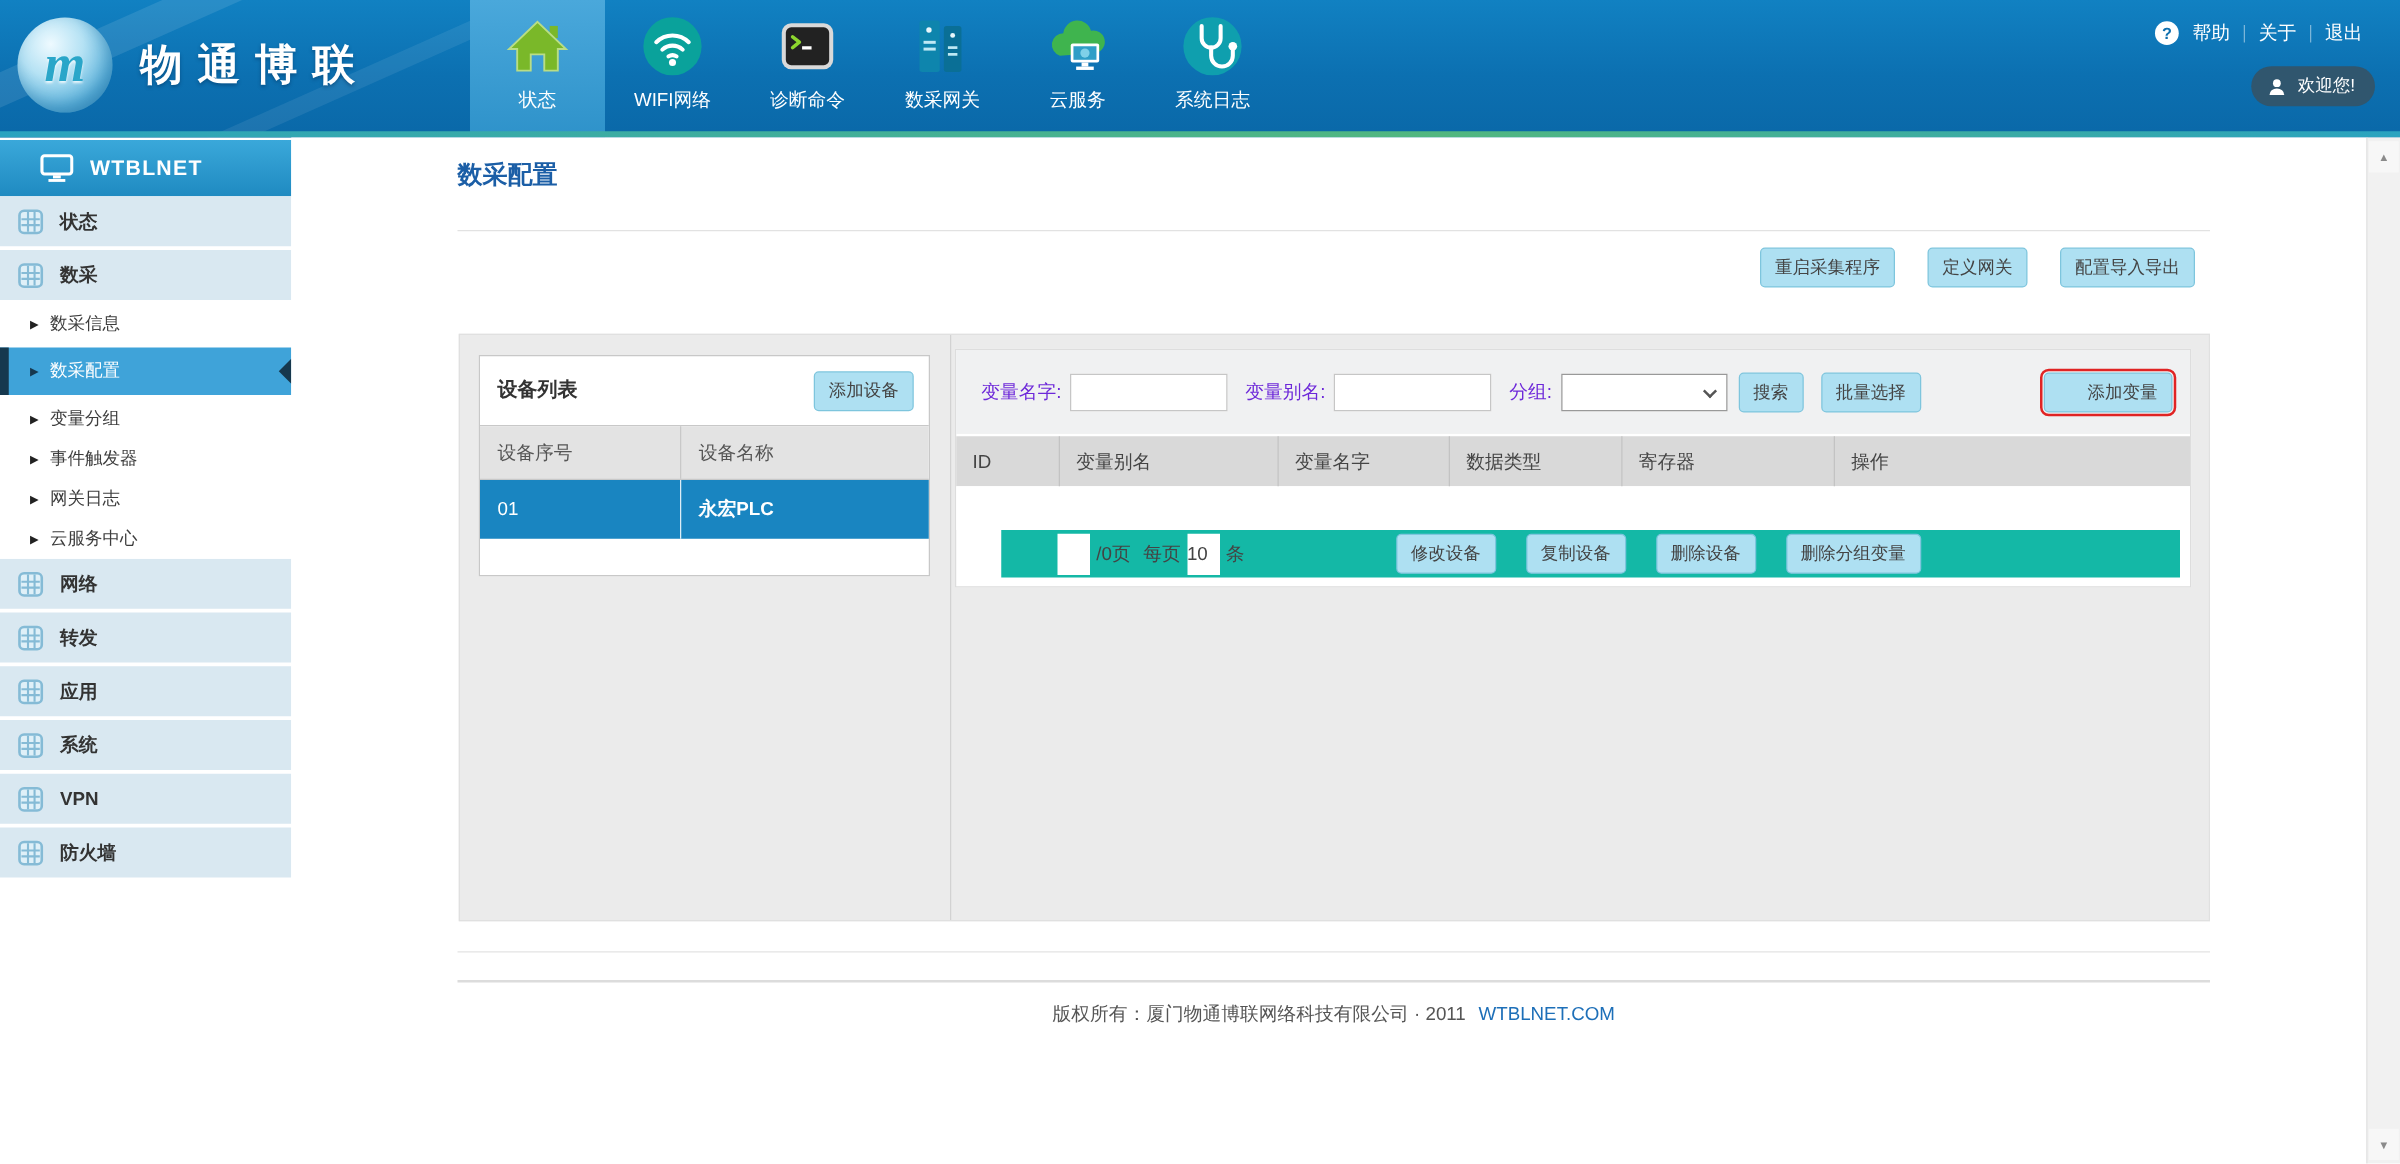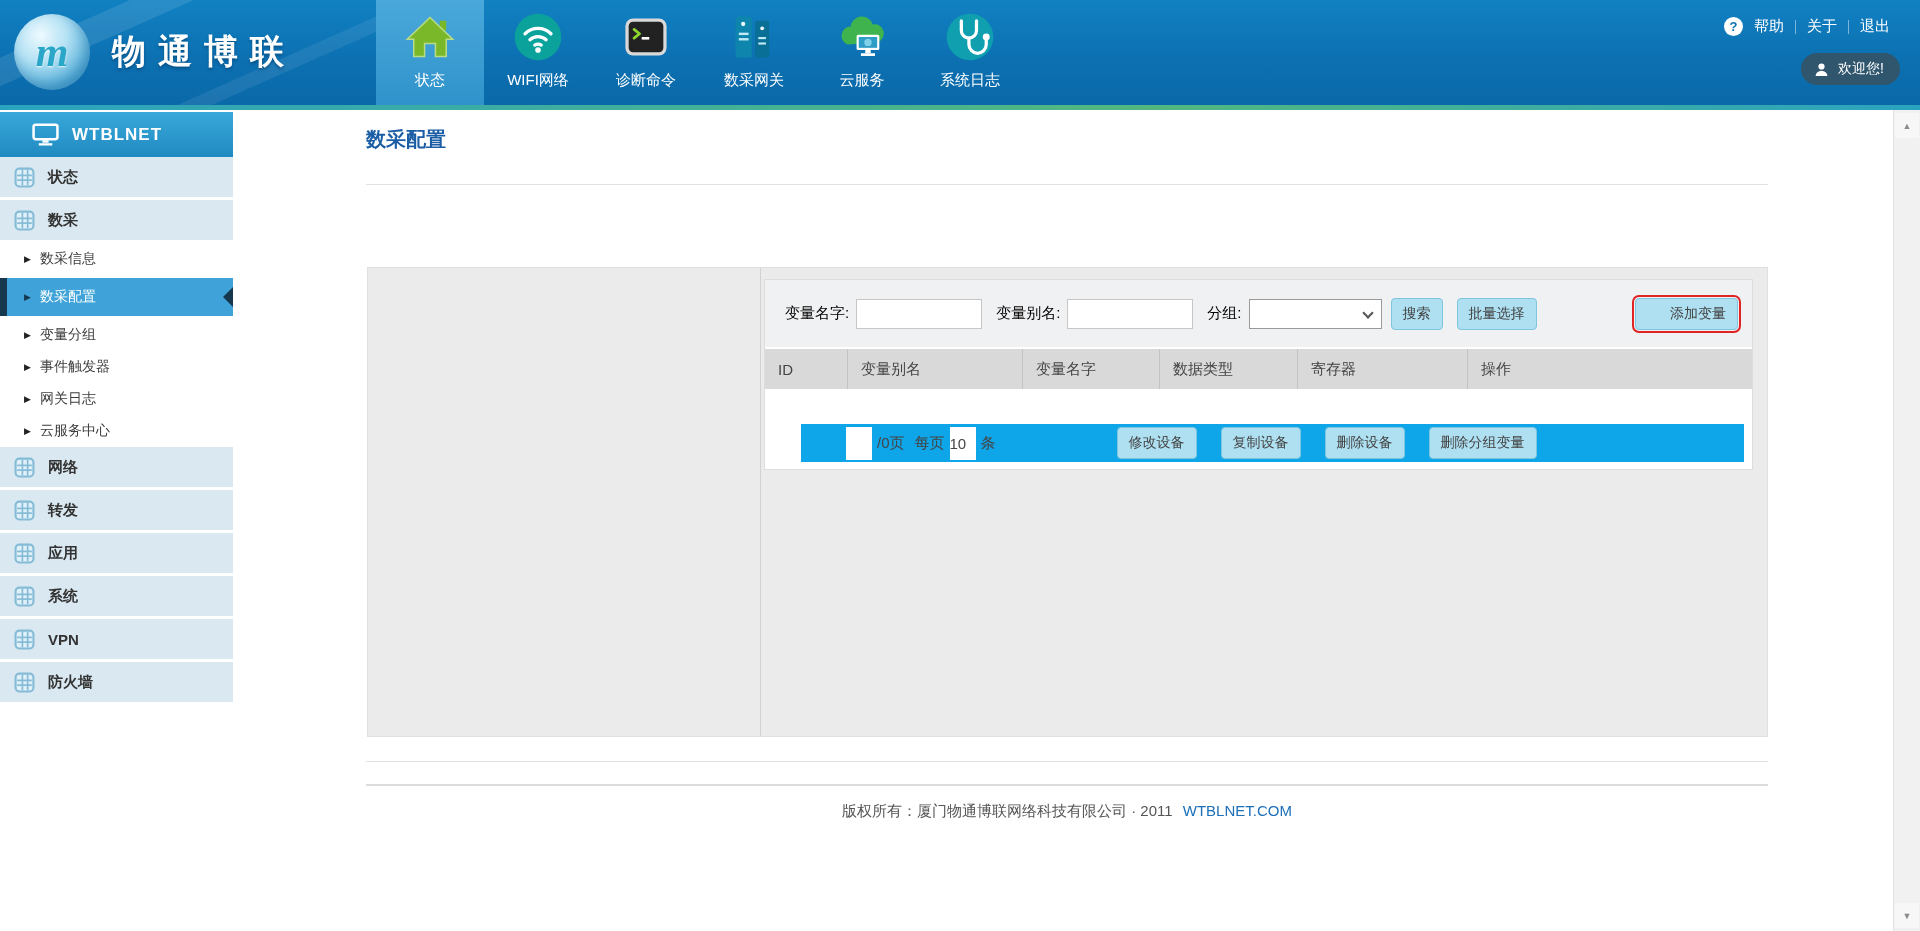--- a/index.html
+++ b/index.html
@@ -92,37 +92,37 @@
   .dp-c2 { flex:1; }
   .dp-row { height:47px; background:#1985c1; display:flex; color:#fff; font-size:15px; cursor:pointer; }
   .dp-td { display:flex; align-items:center; padding-left:14px; }
   .dp-row .dp-c1 { border-right:1px solid rgba(255,255,255,.85); }
   .dp-name { font-weight:bold; }
 
   
   .vars-card { position:absolute; left:396px; top:11px; width:989px; height:191px;
     background:#fff; border:1px solid #ddd; }
   .filter-strip { height:67px; background:#f0f1f2; display:flex; align-items:center; padding-left:20px; }
-  .f-label { font-size:15px; color:#000000; margin-right:7px; white-space:nowrap; }
+  .f-label { font-size:15px; color:#6d28d9; margin-right:7px; white-space:nowrap; }
   .f-input { width:126px; height:30px; background:#fff; border:1px solid #c6c6c6; margin-right:14px;
     font-size:14px; padding:0 6px; }
   .f-select { position:relative; width:133px; height:30px; background:#fff; border:1px solid #999;
     margin-right:9px; cursor:pointer; }
   .chev { position:absolute; right:9px; top:9px; width:8px; height:8px;
     border-right:2px solid #555; border-bottom:2px solid #555; transform:rotate(45deg); }
   .filter-strip .btn-blue { margin-right:14px; }
   .f-spacer { flex:1; }
   .add-var { margin-right:14px; }
   .vhead { height:42px; background:#d9d9d9; border-top:2px solid #fff; display:flex;
     color:#444; font-size:15px; }
   .v-th { display:flex; align-items:center; padding-left:13px; border-right:1px solid #c3c3c3;text-align:center; }
   .v-th:last-child { border-right:none; }
   .vc0{width:83px;} .vc1{width:175px;} .vc2{width:137px;} .vc3{width:138px;} .vc4{width:170px;} .vc5{flex:1;}
   .vbody { height:35px; background:#fff; }
-  .pagebar { margin:0 8px 0 36px; height:38px; background:#0ea5e9; display:flex; align-items:center;
+  .pagebar { margin:0 8px 0 36px; height:38px; background:#14b8a6; display:flex; align-items:center;
     padding-left:45px; font-size:15px; color:#444; }
   .pg-box { width:26px; height:33px; background:#fff; border:none; text-align:left;
     font-size:15px; color:#444; font-family:"Liberation Sans",sans-serif; }
   .pg-t { margin:0 5px; white-space:nowrap; }
   .pg-actions { margin-left:116px; display:flex; gap:24px; }
 
   
   .f-rule1 { position:absolute; left:133px; top:651px; width:1402px; height:1px; background:#e3e3e3; }
   .f-rule2 { position:absolute; left:133px; top:674px; width:1402px; height:2px; background:#dcdcdc; }
   .copyright { position:absolute; left:133px; top:692px; width:1402px; text-align:center;
@@ -355,24 +355,43 @@
           <line x1="3" y1="12.5" x2="17" y2="12.5" stroke="#85bbd6" stroke-width="1.6"></line>
         </svg>
       <span>防火墙</span>
     </div>
   </div>
 
   <div class="main">
     <div class="page-title">数采配置</div>
     <div class="rule1"></div>
 
+    <div class="toolbar">
+      <button class="btn-blue">重启采集程序</button>
+      <button class="btn-blue">定义网关</button>
+      <button class="btn-blue">配置导入导出</button>
+    </div>
 
     <div class="panel">
       <div class="panel-divider"></div>
 
+      <div class="device-panel">
+        <div class="dp-header">
+          <span class="dp-title">设备列表</span>
+          <button class="btn-blue">添加设备</button>
+        </div>
+        <div class="dp-thead">
+          <div class="dp-th dp-c1">设备序号</div>
+          <div class="dp-th dp-c2">设备名称</div>
+        </div>
+        <div class="dp-row">
+          <div class="dp-td dp-c1">01</div>
+          <div class="dp-td dp-c2 dp-name">永宏PLC</div>
+        </div>
+      </div>
 
       <div class="vars-card">
         <div class="filter-strip">
           <span class="f-label">变量名字:</span>
           <input class="f-input" type="text" style="">
           <span class="f-label">变量别名:</span>
           <input class="f-input" type="text" style="">
           <span class="f-label">分组:</span>
           <div class="f-select">
             <span class="chev"></span>

